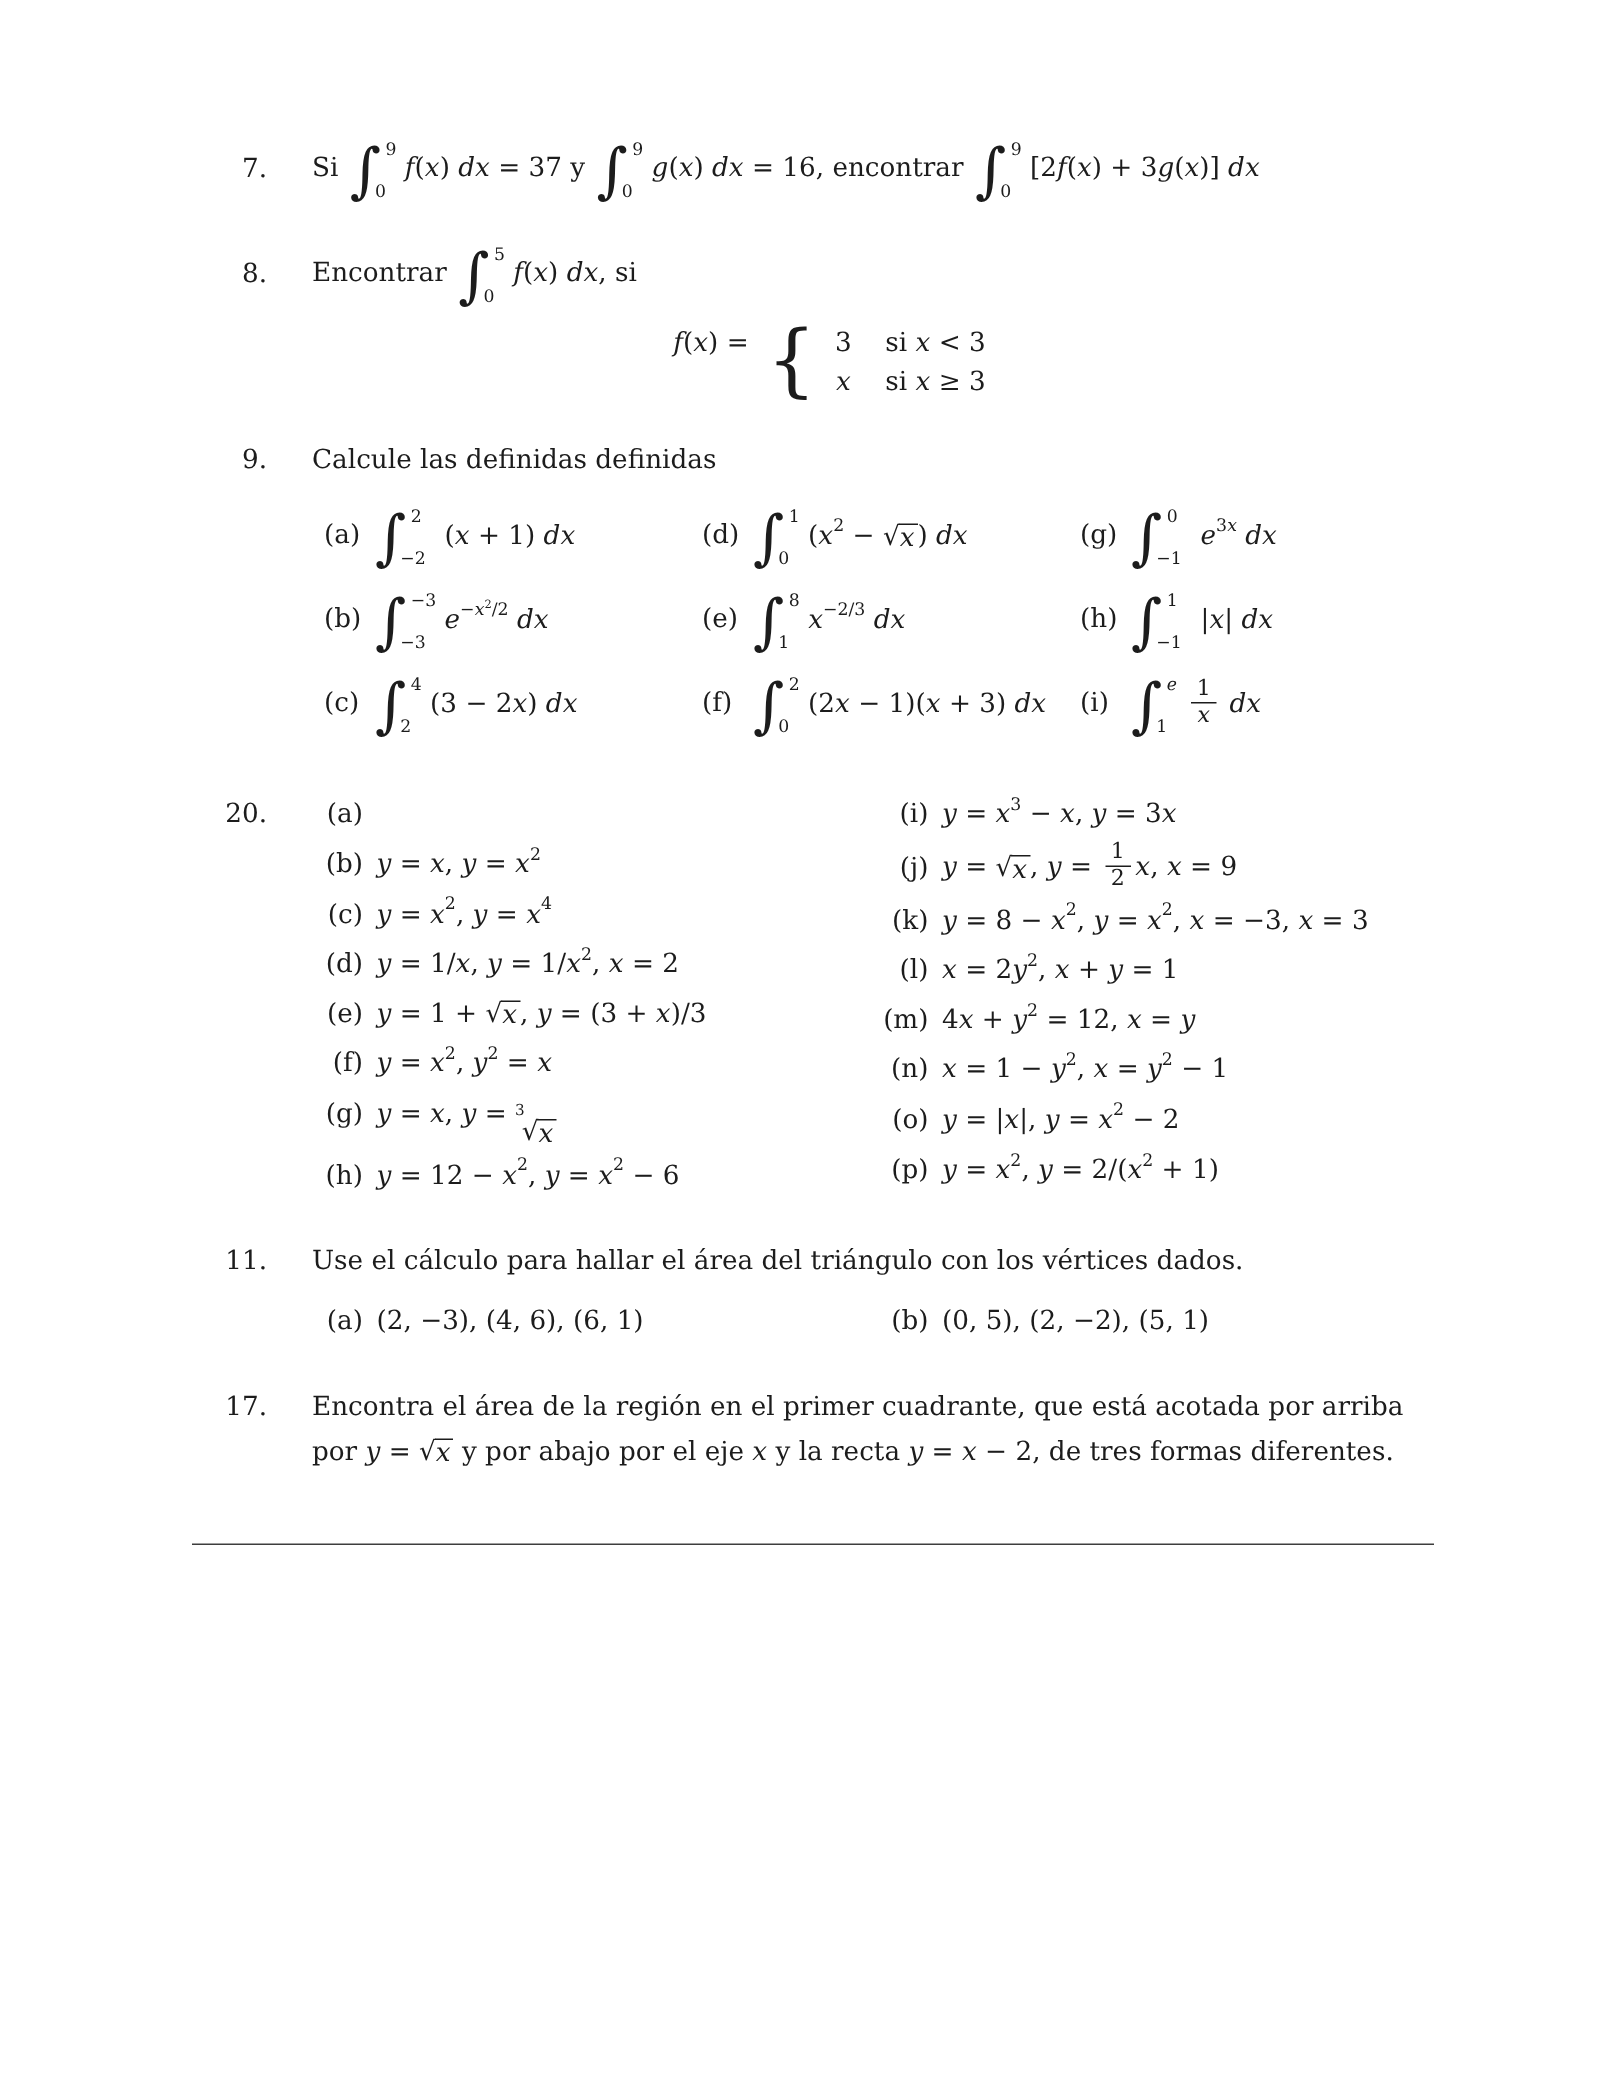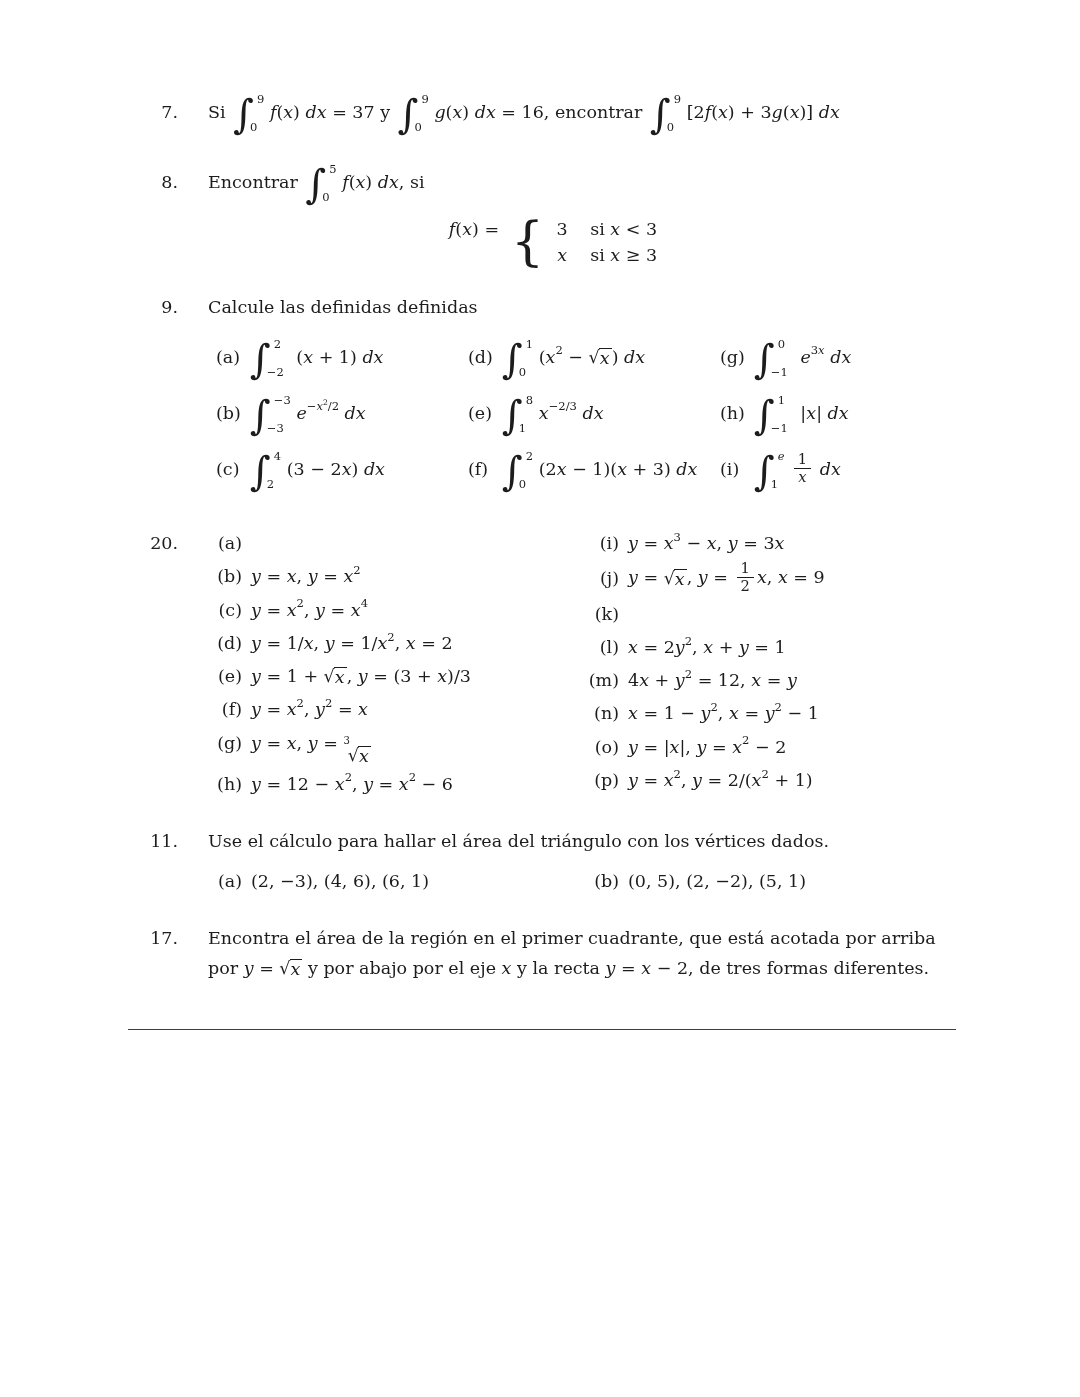--- a/index.html
+++ b/index.html
@@ -266,20 +266,21 @@
             <span class="item-expr"><i>y</i> = <span class="sqrt">
                   <span class="rad">√</span>
                   <span class="vinc"><i>x</i></span>
                 </span>, <i>y</i> = <span class="frac">
                   <span class="fn">1</span>
                   <span class="fd">2</span>
                 </span><i>x</i>, <i>x</i> = 9</span>
           </div>
             <div class="plist-item">
             <span class="item-label">(k)</span>
+            <span class="item-expr"><i>y</i> = 8 − <i>x</i><sup>2</sup>, <i>y</i> = <i>x</i><sup>2</sup>, <i>x</i> = −3, <i>x</i> = 3</span>
           </div>
             <div class="plist-item">
             <span class="item-label">(l)</span>
             <span class="item-expr"><i>x</i> = 2<i>y</i><sup>2</sup>, <i>x</i> + <i>y</i> = 1</span>
           </div>
             <div class="plist-item">
             <span class="item-label">(m)</span>
             <span class="item-expr">4<i>x</i> + <i>y</i><sup>2</sup> = 12, <i>x</i> = <i>y</i></span>
           </div>
             <div class="plist-item">

